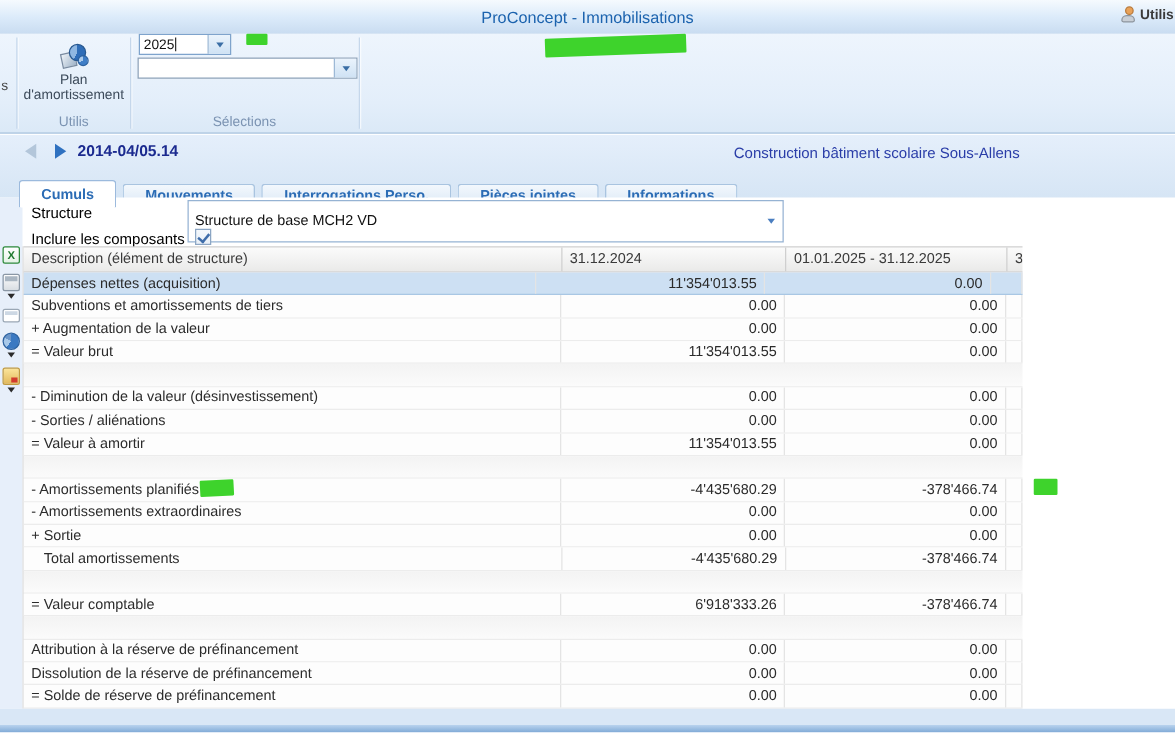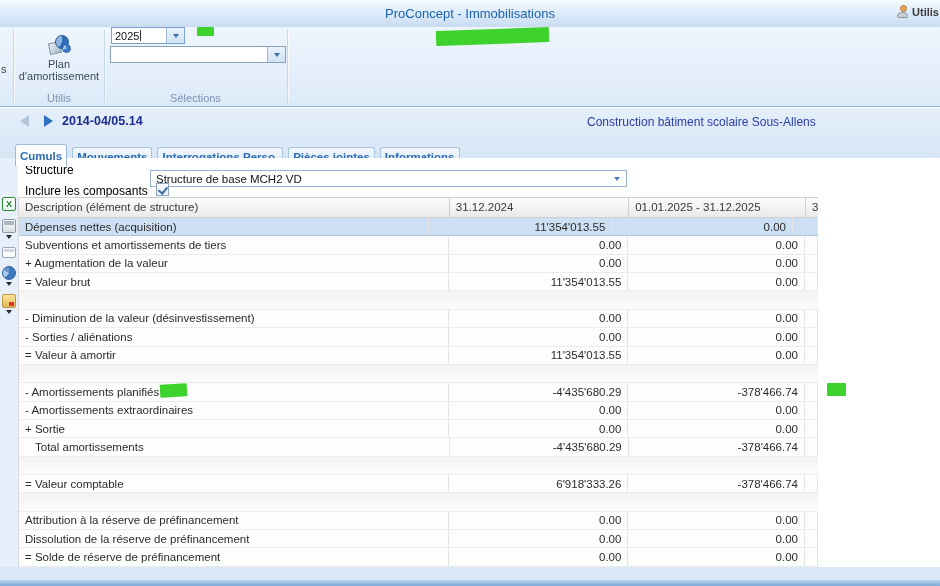--- a/index.html
+++ b/index.html
@@ -46,21 +46,21 @@
 
   
   .navband{position:absolute;left:0;top:107px;width:940px;height:59px;
     background:linear-gradient(#e5effb,#d4e4f4);border-top:1px solid #fdfeff;border-bottom:1px solid #a4c0de;box-sizing:border-box;text-align:center;}
   .arrow{position:absolute;top:7px;width:0;height:0;border-top:6px solid transparent;border-bottom:6px solid transparent;}
   .arrow.back{left:20px;border-right:9px solid #b3c6da;}
   .arrow.fwd{left:44px;border-left:9px solid #2f71c0;}
   .record-id{position:absolute;left:62px;top:6px;font-size:12.5px;font-weight:bold;color:#1b2a8f;}
   .record-title{position:absolute;left:587px;top:7px;font-size:12px;color:#2a3da8;}
   .tab-bar{position:absolute;left:15px;bottom:-1px;display:flex;align-items:flex-end;gap:5px;}
-  .tab{height:19px;padding:0 4px;display:flex;align-items:center;border:1px solid #a9c4e0;
+  .tab{height:19px;padding:0 17px;display:flex;align-items:center;border:1px solid #a9c4e0;
     border-bottom:none;border-radius:3px 3px 0 0;background:linear-gradient(#f3f8fd,#d9e7f5);
     color:#2b6cb5;font-size:11.5px;font-weight:bold;box-sizing:border-box;}
   .tab.active{height:22px;background:#fff;border-color:#9cbadd;position:relative;z-index:2;}
 
   
   .content{position:absolute;left:0;top:158px;width:940px;height:409px;background:#fff;}
   .leftstrip{position:absolute;left:0;top:0;width:18px;height:409px;background:#e7effa;}
   .lbl{position:absolute;font-size:12px;color:#000000;}
   .select{position:absolute;display:flex;align-items:center;background:#fff;
     border:1px solid #96b3d3;box-sizing:border-box;font-size:11.5px;color:#111;padding-left:5px;}
@@ -190,21 +190,21 @@
           <div class="ticon icon-chart"></div>
           <div class="dd"></div>
         </div>
         <div class="tool">
           <div class="ticon icon-folder"></div>
           <div class="dd"></div>
         </div>
       </div>
 
     <div class="lbl" style="left:25px;top:5px;">Structure</div>
-    <div class="select" style="left:150px;top:12px;width:477px;height:17px;">
+    <div class="select" style="left:150px;top:2px;width:477px;height:34px;">
       <div class="sp">Structure de base MCH2 VD</div>
       <div class="chevzone">
           <div class="chev"></div>
         </div>
     </div>
 
     <div class="lbl" style="left:25px;top:26px;">Inclure les composants</div>
     <div class="checkbox" style="left:156px;top:25px;"></div>
 
     <div class="grid">

